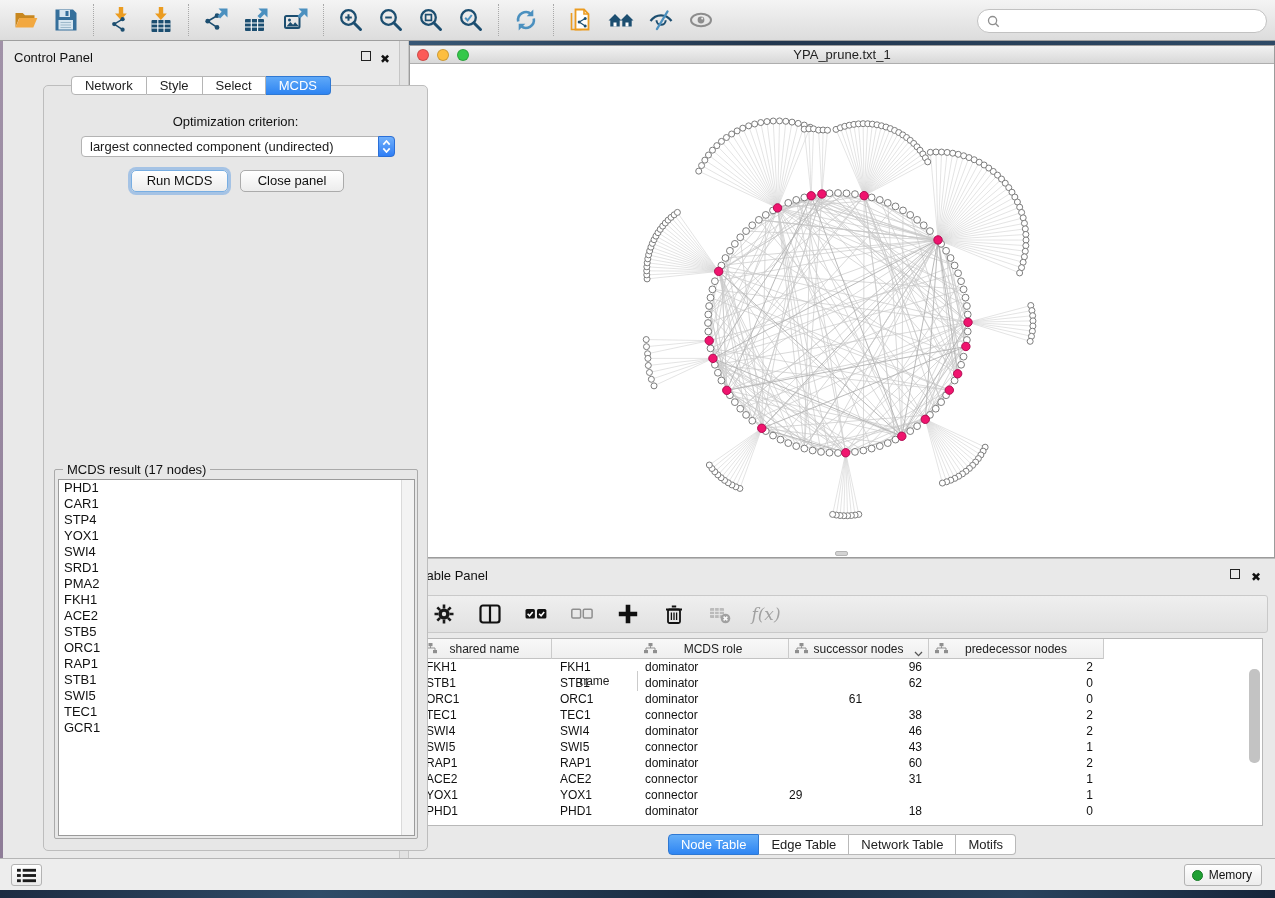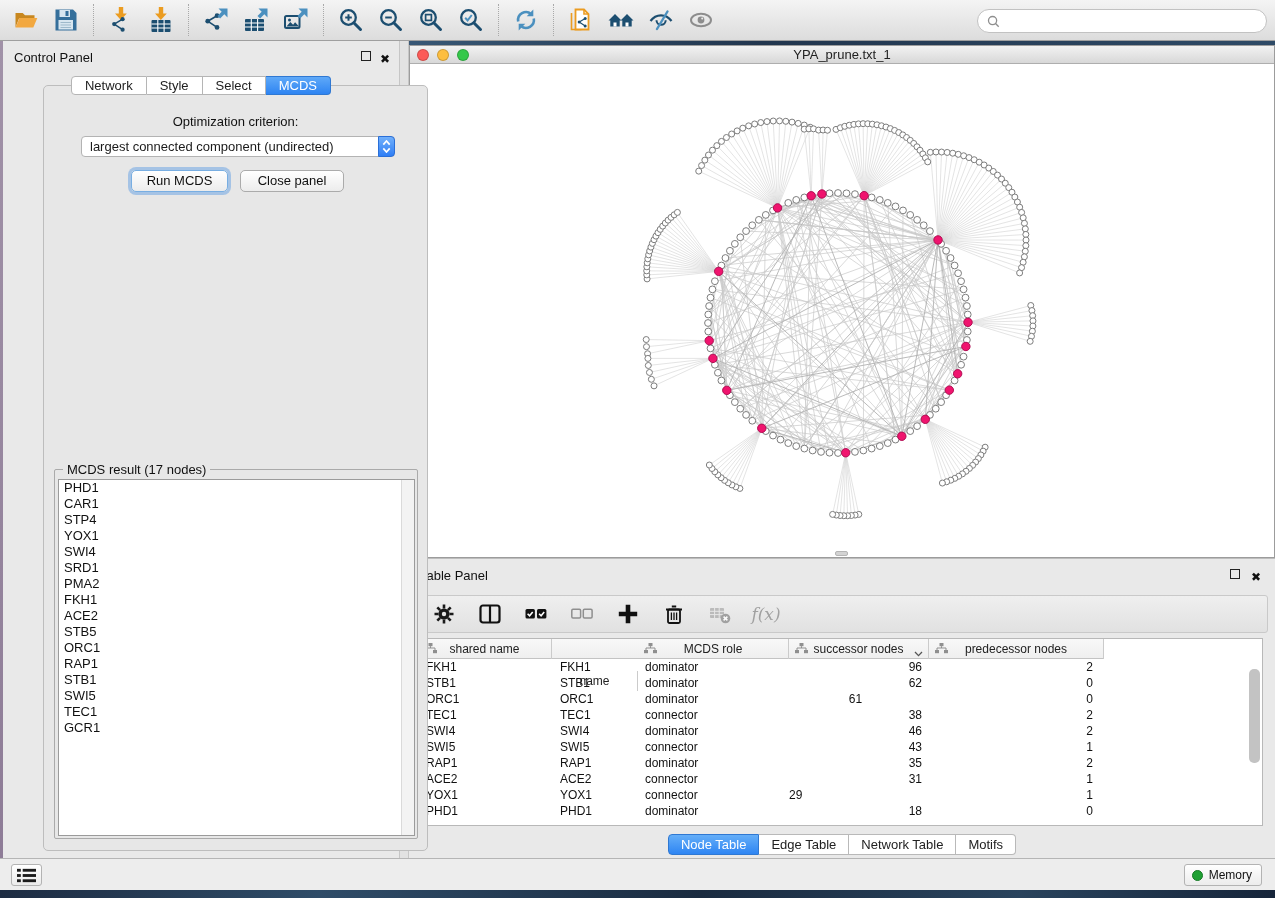--- a/index.html
+++ b/index.html
@@ -1155,21 +1155,21 @@
             <div class="td" style="width: 134px; text-align: left; padding-left: 8px;">SWI5</div>
             <div class="td" style="width: 86px; text-align: left; padding-left: 8px;">SWI5</div>
             <div class="td" style="width: 151px; text-align: left; padding-left: 7px;">connector</div>
             <div class="td" style="width: 140px; text-align: right; padding-right: 7px;">43</div>
             <div class="td" style="width: 175px; text-align: right; padding-right: 11px;">1</div>
           </div>
           <div class="tr">
             <div class="td" style="width: 134px; text-align: left; padding-left: 8px;">RAP1</div>
             <div class="td" style="width: 86px; text-align: left; padding-left: 8px;">RAP1</div>
             <div class="td" style="width: 151px; text-align: left; padding-left: 7px;">dominator</div>
-            <div class="td" style="width: 140px; text-align: right; padding-right: 7px;">35</div>
+            <div class="td" style="width: 140px; text-align: right; padding-right: 7px;">60</div>
             <div class="td" style="width: 175px; text-align: right; padding-right: 11px;">2</div>
           </div>
           <div class="tr">
             <div class="td" style="width: 134px; text-align: left; padding-left: 8px;">ACE2</div>
             <div class="td" style="width: 86px; text-align: left; padding-left: 8px;">ACE2</div>
             <div class="td" style="width: 151px; text-align: left; padding-left: 7px;">connector</div>
             <div class="td" style="width: 140px; text-align: right; padding-right: 7px;">31</div>
             <div class="td" style="width: 175px; text-align: right; padding-right: 11px;">1</div>
           </div>
           <div class="tr">

